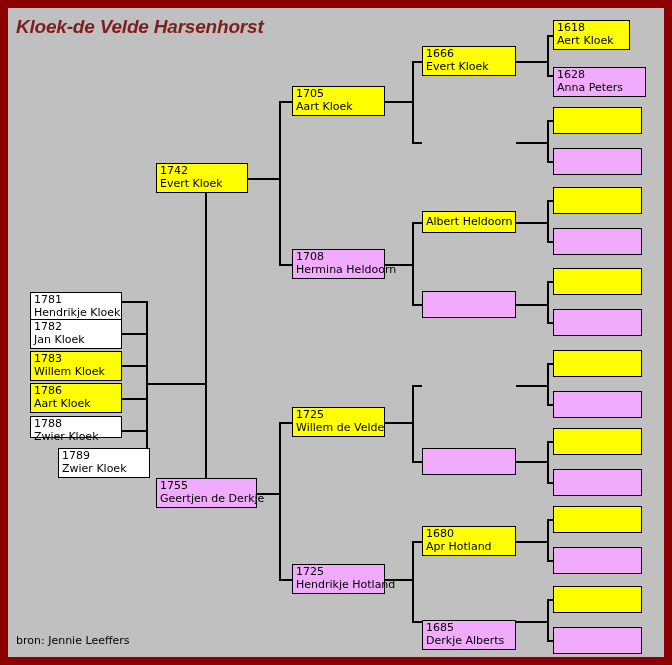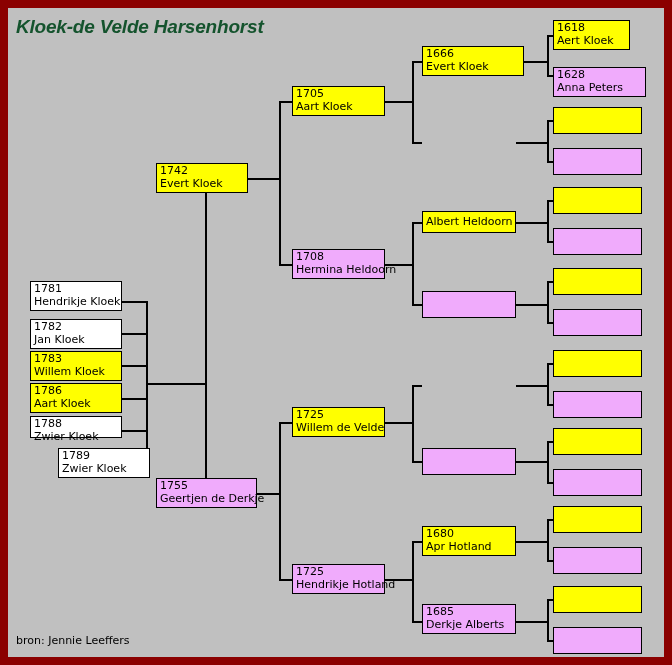--- a/index.html
+++ b/index.html
@@ -22,21 +22,21 @@
     background: #c0c0c0;
     overflow: hidden;
   }
   #page-title {
     position: absolute;
     left: 8px;
     top: 8px;
     font-size: 19px;
     font-weight: bold;
     font-style: italic;
-    color: #14532d;
+    color: #7f1d1d;
     font-family: "Liberation Sans", sans-serif;
     letter-spacing: -0.2px;
     white-space: nowrap;
   }
   #source-note {
     position: absolute;
     left: 8px;
     top: 626px;
     font-size: 11px;
     color: #000;
@@ -176,21 +176,21 @@
   <div class="wire h" style="left:508px; top:533px; width:32px;"></div>
   <div class="wire v" style="left:539px; top:511px; height:42px;"></div>
   <div class="wire h" style="left:539px; top:511px; width:6px;"></div>
   <div class="wire h" style="left:539px; top:552px; width:6px;"></div>
 
   <div class="wire h" style="left:508px; top:613px; width:32px;"></div>
   <div class="wire v" style="left:539px; top:591px; height:42px;"></div>
   <div class="wire h" style="left:539px; top:591px; width:6px;"></div>
   <div class="wire h" style="left:539px; top:632px; width:6px;"></div>
 
-  <div class="node plain" style="left:22px; top:273px; width:92px; height:30px;">
+  <div class="node plain" style="left:22px; top:284px; width:92px; height:30px;">
     <span class="yr">1781</span>
     <span class="nm">Hendrikje Kloek</span>
   </div>
   <div class="node plain" style="left:22px; top:311px; width:92px; height:30px;">
     <span class="yr">1782</span>
     <span class="nm">Jan Kloek</span>
   </div>
   <div class="node" style="left:22px; top:343px; width:92px; height:30px;">
     <span class="yr">1783</span>
     <span class="nm">Willem Kloek</span>
@@ -227,40 +227,40 @@
   </div>
   <div class="node" style="left:284px; top:399px; width:93px; height:30px;">
     <span class="yr">1725</span>
     <span class="nm">Willem de Velde</span>
   </div>
   <div class="node female" style="left:284px; top:556px; width:93px; height:30px;">
     <span class="yr">1725</span>
     <span class="nm">Hendrikje Hotland</span>
   </div>
 
-  <div class="node" style="left:414px; top:38px; width:102px; height:30px;">
+  <div class="node" style="left:414px; top:38px; width:94px; height:30px;">
     <span class="yr">1666</span>
     <span class="nm">Evert Kloek</span>
   </div>
   <div class="node single" style="left:414px; top:203px; width:94px; height:22px;">
     <span class="nm">Albert Heldoorn</span>
   </div>
   <div class="node female empty" style="left:414px; top:283px; width:94px; height:27px;">
     <span class="yr"></span>
     <span class="nm"></span>
   </div>
   <div class="node female empty" style="left:414px; top:440px; width:94px; height:27px;">
     <span class="yr"></span>
     <span class="nm"></span>
   </div>
   <div class="node" style="left:414px; top:518px; width:94px; height:30px;">
     <span class="yr">1680</span>
     <span class="nm">Apr Hotland</span>
   </div>
-  <div class="node female" style="left:414px; top:596px; width:94px; height:30px;">
+  <div class="node female" style="left:414px; top:612px; width:94px; height:30px;">
     <span class="yr">1685</span>
     <span class="nm">Derkje Alberts</span>
   </div>
 
   <div class="node" style="left:545px; top:12px; width:77px; height:30px;">
     <span class="yr">1618</span>
     <span class="nm">Aert Kloek</span>
   </div>
   <div class="node female" style="left:545px; top:59px; width:93px; height:30px;">
     <span class="yr">1628</span>

